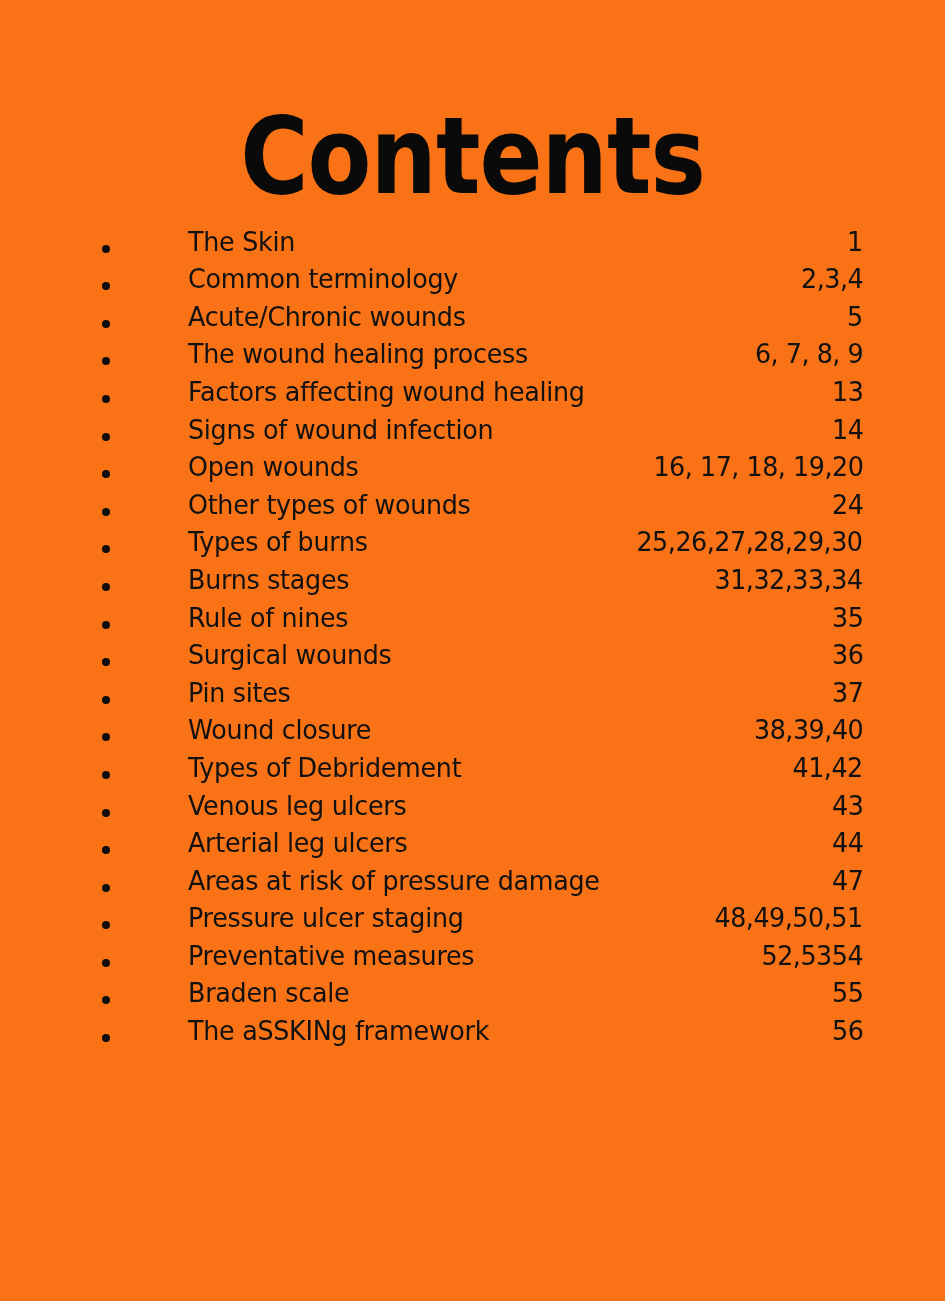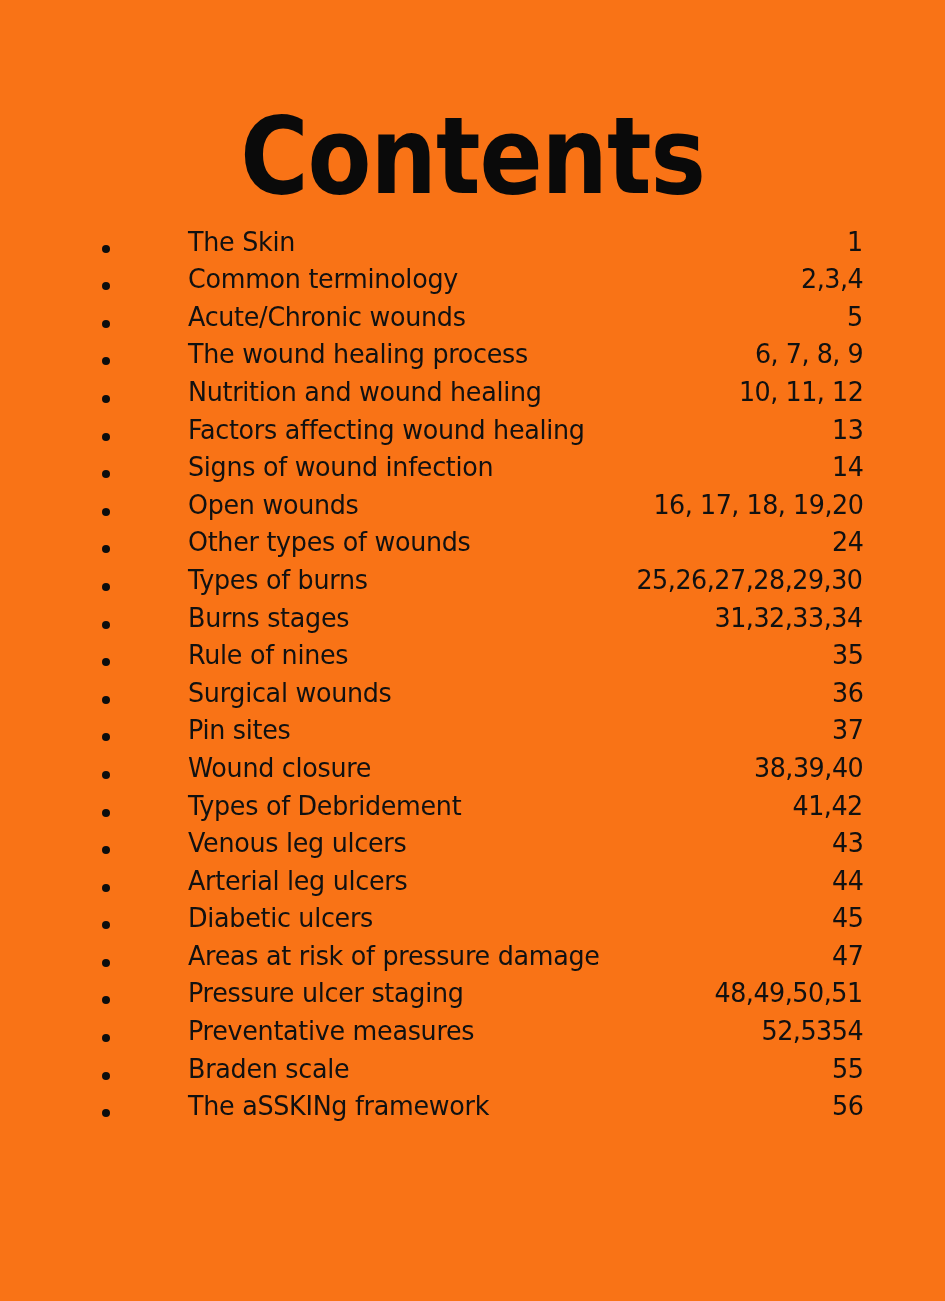--- a/index.html
+++ b/index.html
@@ -145,27 +145,20 @@
         <span class="bullet">
           <span class="dot"></span>
         </span>
         <span class="toc-label">The wound healing process</span>
         <span class="toc-pages">6, 7, 8, 9</span>
       </li>
       <li class="toc-row">
         <span class="bullet">
           <span class="dot"></span>
         </span>
-        <span class="toc-label">Nutrition and wound healing</span>
-        <span class="toc-pages">10, 11, 12</span>
-      </li>
-      <li class="toc-row">
-        <span class="bullet">
-          <span class="dot"></span>
-        </span>
         <span class="toc-label">Factors affecting wound healing</span>
         <span class="toc-pages">13</span>
       </li>
       <li class="toc-row">
         <span class="bullet">
           <span class="dot"></span>
         </span>
         <span class="toc-label">Signs of wound infection</span>
         <span class="toc-pages">14</span>
       </li>
@@ -243,27 +236,20 @@
         <span class="bullet">
           <span class="dot"></span>
         </span>
         <span class="toc-label">Arterial leg ulcers</span>
         <span class="toc-pages">44</span>
       </li>
       <li class="toc-row">
         <span class="bullet">
           <span class="dot"></span>
         </span>
-        <span class="toc-label">Diabetic ulcers</span>
-        <span class="toc-pages">45</span>
-      </li>
-      <li class="toc-row">
-        <span class="bullet">
-          <span class="dot"></span>
-        </span>
         <span class="toc-label">Areas at risk of pressure damage</span>
         <span class="toc-pages">47</span>
       </li>
       <li class="toc-row">
         <span class="bullet">
           <span class="dot"></span>
         </span>
         <span class="toc-label">Pressure ulcer staging</span>
         <span class="toc-pages">48,49,50,51</span>
       </li>

